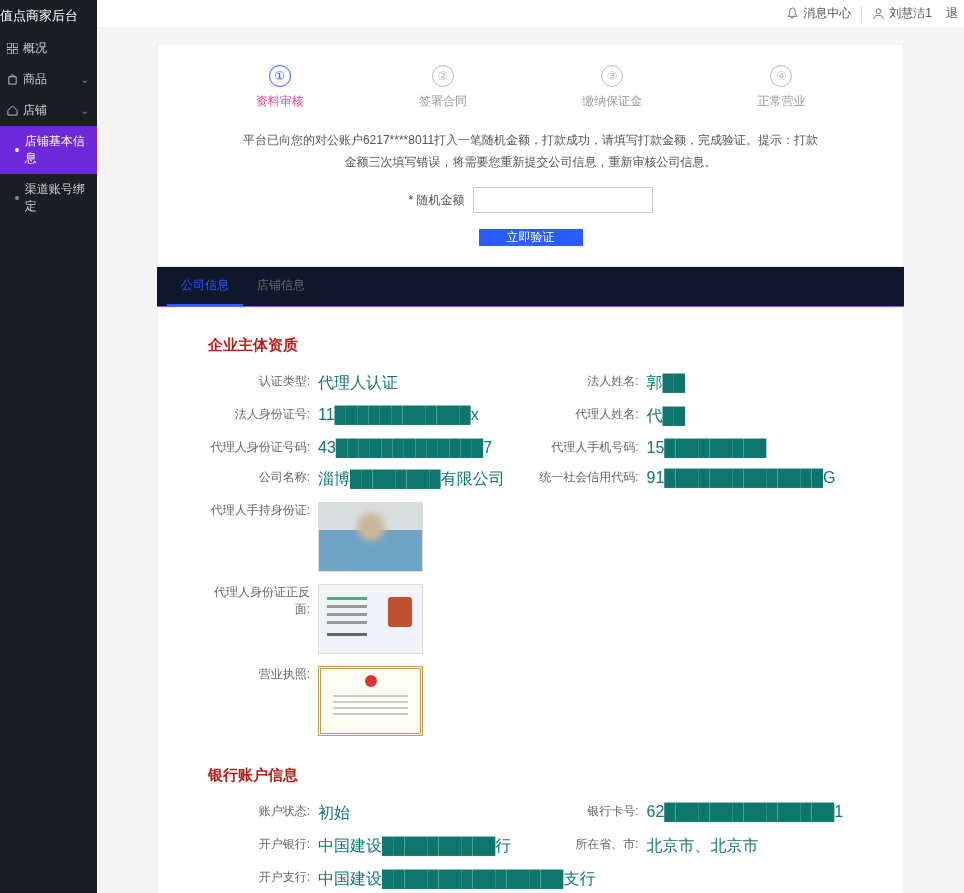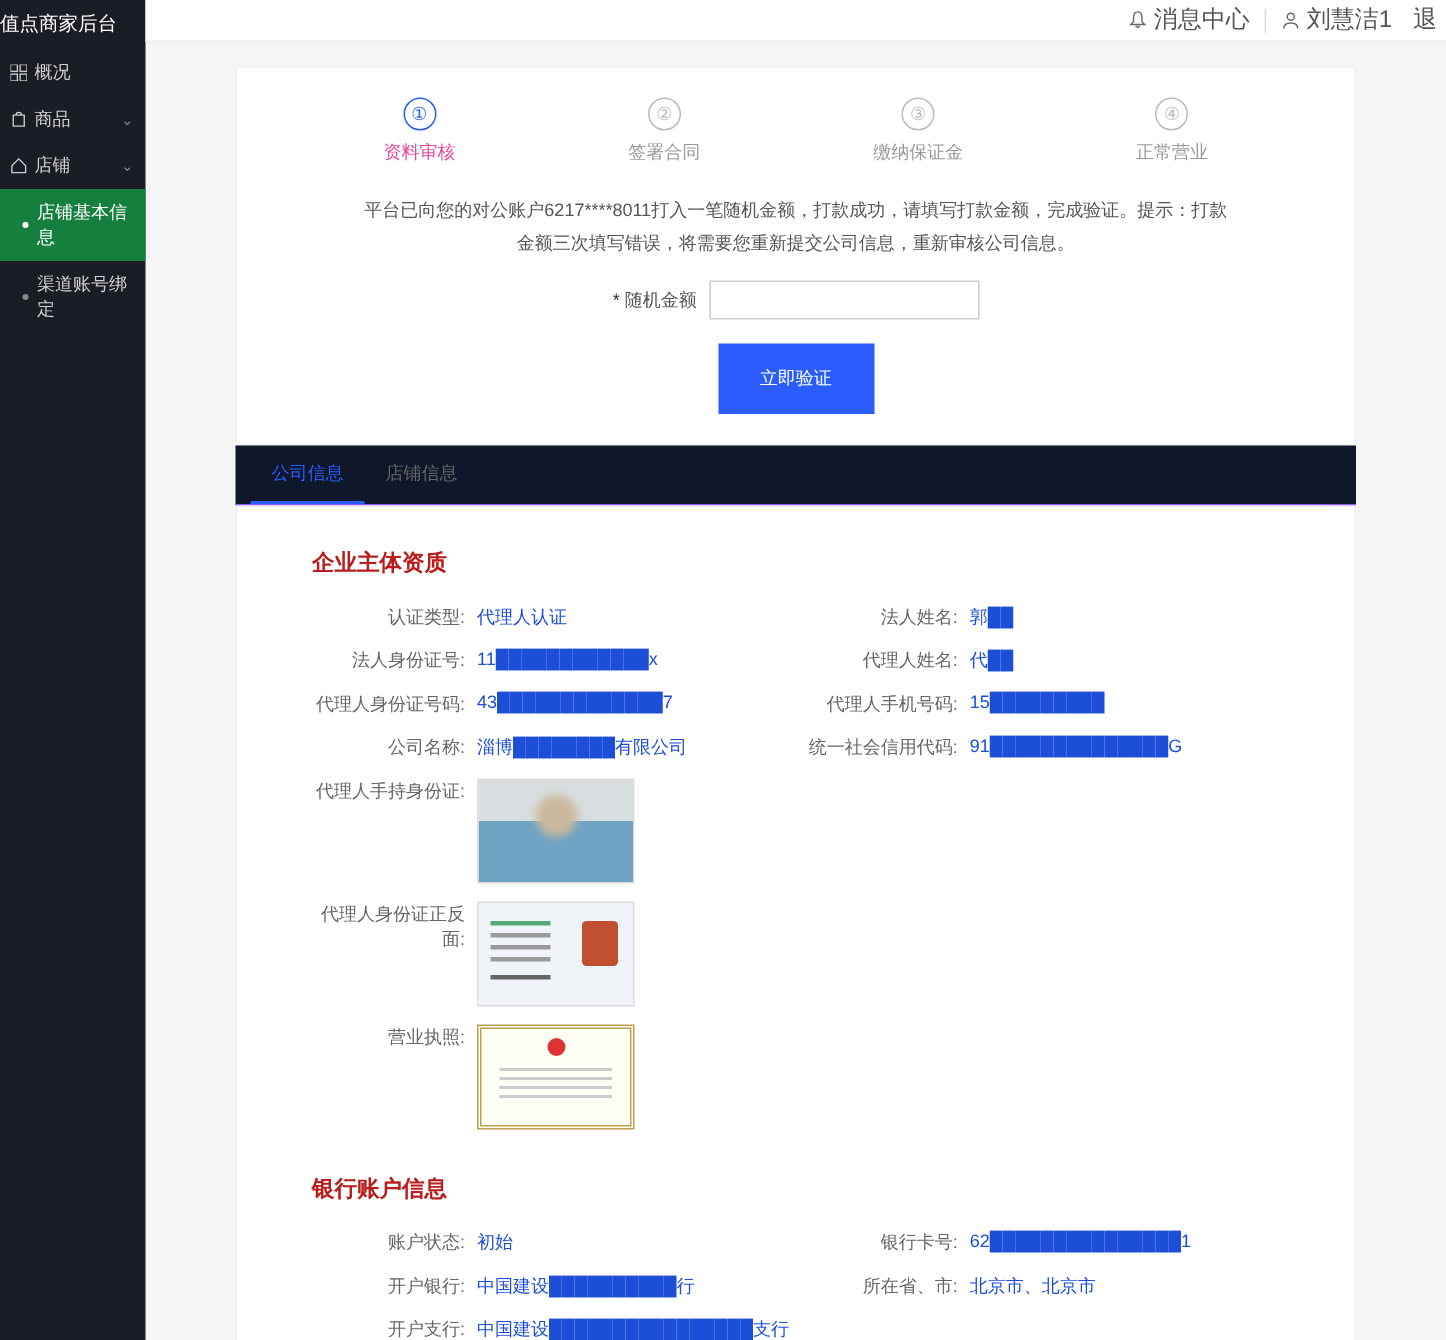--- a/index.html
+++ b/index.html
@@ -6,62 +6,62 @@
 body { font-family: -apple-system, "PingFang SC", "Microsoft YaHei", sans-serif; font-size: 13px; color: #333; background: #f5f5f5; }
 .app { display: flex; min-height: 100vh; }
 
 
 .sidebar { width: 97px; background: #1a1d24; color: #fff; flex-shrink: 0; }
 .sidebar-title { padding: 7px 0 8px 0; font-size: 13px; color: #fff; }
 .nav-item { display: flex; align-items: center; padding: 7px 6px; color: #d0d0d0; font-size: 12px; cursor: pointer; position: relative; }
 .nav-item .icon { width: 12px; height: 12px; margin-right: 5px; display: inline-flex; align-items: center; justify-content: center; }
 .nav-item .chevron { position: absolute; right: 8px; font-size: 10px; color: #888; }
 .nav-sub { display: flex; align-items: center; padding: 7px 6px 7px 15px; color: #d0d0d0; font-size: 12px; cursor: pointer; }
-.nav-sub.active { background: #15803d; color: #fff; }
+.nav-sub.active { background: #6d28d9; color: #fff; }
 .nav-sub .dot { width: 4px; height: 4px; border-radius: 50%; background: #888; margin-right: 6px; }
 .nav-sub.active .dot { background: #fff; }
 
 
 .main { flex: 1; display: flex; flex-direction: column; }
 .header { background: #fff; height: 28px; display: flex; align-items: center; justify-content: flex-end; padding: 0 6px; border-bottom: 1px solid #eee; }
 .header .divider { width: 1px; height: 16px; background: #ddd; margin: 0 10px; }
-.header-item { display: flex; align-items: center; color: #555; font-size: 16px; cursor: pointer; }
+.header-item { display: flex; align-items: center; color: #555; font-size: 12px; cursor: pointer; }
 .header-item .icon { margin-right: 4px; }
 
 
 .content { padding: 16px 60px; }
 .card { background: #fff; border: 1px solid #eee; }
 
 
 .steps-card { padding: 20px 40px; margin-bottom: 0; }
 .steps { display: flex; justify-content: space-around; margin-bottom: 20px; }
 .step { text-align: center; }
 .step-circle { width: 22px; height: 22px; border-radius: 50%; border: 1px solid #bbb; color: #bbb; display: inline-flex; align-items: center; justify-content: center; font-size: 12px; margin-bottom: 6px; }
 .step.active .step-circle { border-color: #2a5cff; color: #2a5cff; }
 .step-label { font-size: 12px; color: #999; }
 .step.active .step-label { color: #ec4899; }
 .step-desc { text-align: center; font-size: 12px; color: #555; line-height: 1.8; margin-bottom: 14px; padding: 0 40px; }
 .form-row { display: flex; align-items: center; justify-content: center; margin-bottom: 16px; }
 .form-label { font-size: 12px; color: #555; margin-right: 8px; }
 .form-label .req { color: #333; }
 .form-input { width: 180px; height: 26px; border: 1px solid #ccc; padding: 0 8px; font-size: 12px; }
-.btn-primary { background: #2a5cff; color: #fff; border: none; padding: 15px 28px; font-size: 12px; cursor: pointer; display: block; margin: 0 auto; }
+.btn-primary { background: #2a5cff; color: #fff; border: none; padding: 0 28px; font-size: 12px; cursor: pointer; display: block; margin: 0 auto; }
 
 
 .tabs { display: flex; padding: 0 10px; background: #0f172a; border-bottom: 1px solid #8b5cf6; }
 .tab { padding: 10px 14px; font-size: 12px; color: #666; cursor: pointer; border-bottom: 2px solid transparent; }
 .tab.active { color: #2a5cff; border-bottom-color: #2a5cff; }
 
 
 .info-card { padding: 28px 50px 40px; }
 .section-title { font-size: 15px; font-weight: bold; color: #b91c1c; margin-bottom: 18px; }
 .info-grid { display: grid; grid-template-columns: 1fr 1fr; column-gap: 40px; row-gap: 14px; margin-bottom: 30px; gap: 12px; }
 .info-row { display: flex; align-items: flex-start; }
 .info-label { width: 110px; text-align: right; color: #666; font-size: 12px; flex-shrink: 0; padding-right: 8px; }
-.info-value { color: #1d4ed8; font-size: 12px; }
+.info-value { color: #0f766e; font-size: 16px; }
 .info-row.full { grid-column: 1 / -1; }
 .img-placeholder { width: 105px; height: 70px; border: 1px solid #ddd; background: #f8f8f8; position: relative; overflow: hidden; }
 
 
 .ph-photo { background: linear-gradient(180deg, #d8dde0 40%, #6fa3c4 40%); }
 .ph-photo::after { content: ""; position: absolute; width: 28px; height: 28px; background: #c9b89b; border-radius: 50%; top: 10px; left: 38px; filter: blur(3px); }
 .ph-id { background: #f0f4f8; }
 .ph-id::before { content: ""; position: absolute; right: 10px; top: 12px; width: 24px; height: 30px; background: #c05030; border-radius: 3px; }
 .ph-id::after { content: ""; position: absolute; left: 8px; top: 12px; width: 40px; height: 3px; background: #5a7; box-shadow: 0 8px 0 #999, 0 16px 0 #999, 0 24px 0 #999, 0 36px 0 #666; }
 .ph-license { background: #fffef5; border: 3px double #c0a050; }

